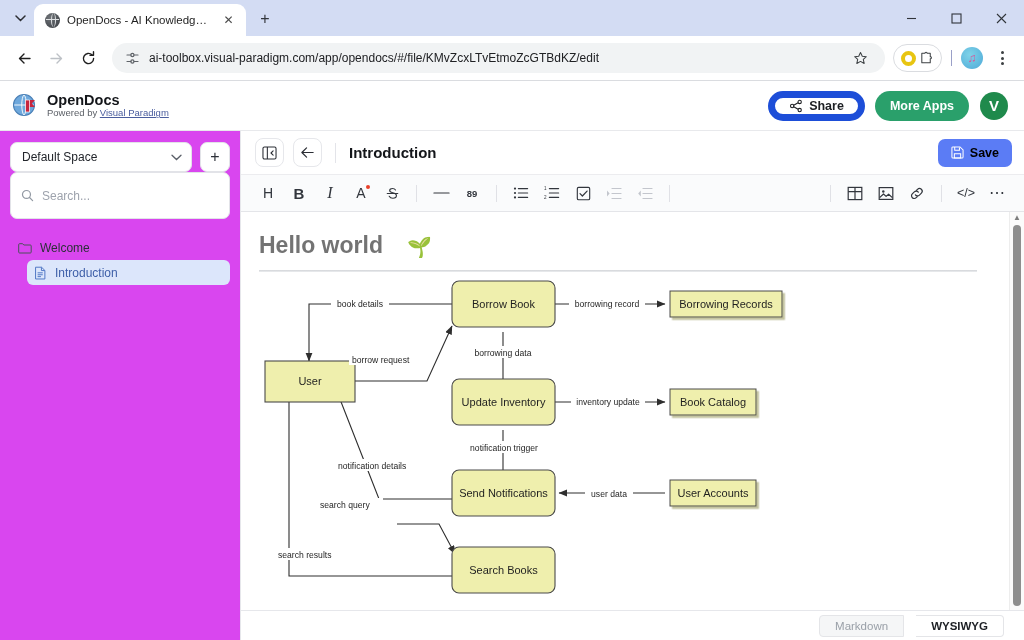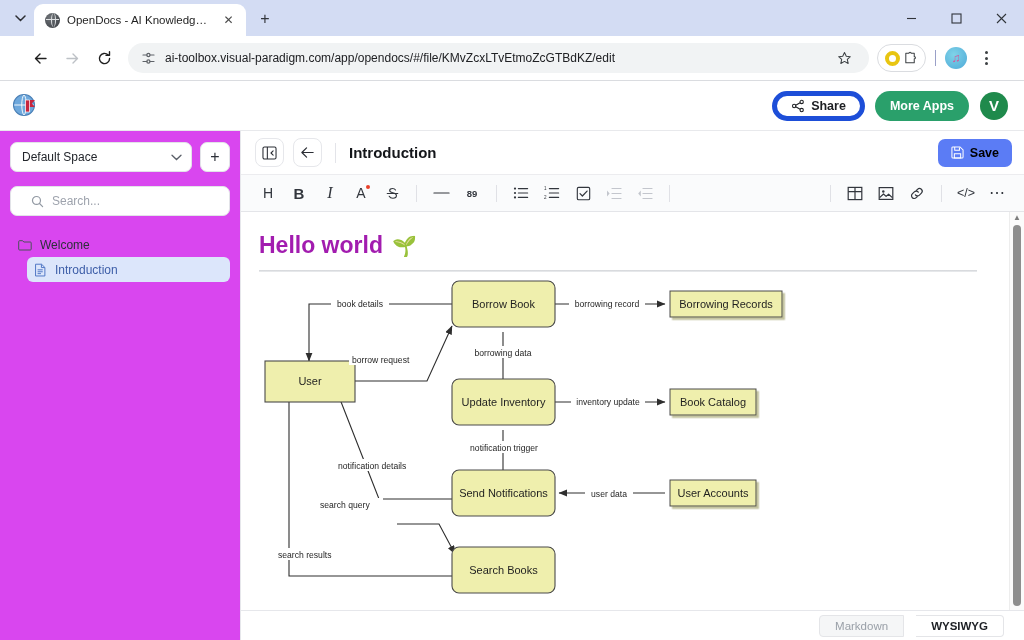--- a/index.html
+++ b/index.html
@@ -60,21 +60,21 @@
     position: absolute; right: 0; top: 0; height: 36px;
     display: flex; align-items: center;
   }
   .win-btn {
     width: 45px; height: 36px; display: flex; align-items: center;
     justify-content: center; color: #30343a;
   }
 
   .toolbar {
     height: 44px; background: #fff; display: flex; align-items: center;
-    gap: 2px; padding: 0 25px; flex: none;
+    gap: 2px; padding: 0 9px; flex: none;
   }
   .nav-btn {
     width: 30px; height: 30px; border-radius: 50%;
     display: flex; align-items: center; justify-content: center;
     color: #1f1f1f; flex: none;
   }
   .nav-btn.disabled { color: #bdc1c6; }
   .omnibox {
     flex: 1; height: 30px; background: #f1f3f4; border-radius: 15px;
     display: flex; align-items: center; gap: 9px;
@@ -114,21 +114,21 @@
   }
   .logo-wrap { display: flex; align-items: center; gap: 9px; }
   .logo-mark { width: 26px; height: 26px; flex: none; }
   .brand-text { display: flex; flex-direction: column; line-height: 1.15; }
   .brand-name { font-size: 14.5px; font-weight: bold; color: #14161a; }
   .brand-sub { font-size: 9.5px; color: #5c6067; }
   .brand-sub a { color: #4a5d9e; text-decoration: underline; }
   .header-spacer { flex: 1; }
   .share-btn {
     display: flex; align-items: center; gap: 6px; height: 30px;
-    border: 5px solid #1d4ed8; border-radius: 15px; padding: 0 14px;
+    border: 7px solid #1d4ed8; border-radius: 15px; padding: 0 14px;
     font-size: 12.5px; font-weight: bold; color: #1d1f23; background: #fff;
   }
   .more-apps-btn {
     height: 30px; background: #2aa06b; color: #fff; border-radius: 15px;
     display: flex; align-items: center; padding: 0 15px;
     font-size: 12.5px; font-weight: bold; margin-left: 10px;
   }
   .user-avatar {
     width: 28px; height: 28px; border-radius: 50%; background: #1f8a4c;
     color: #fff; display: flex; align-items: center; justify-content: center;
@@ -149,22 +149,22 @@
     background: #fff; display: flex; align-items: center;
     padding: 0 9px 0 11px; font-size: 12px; color: #23262c;
   }
   .space-select .sp-name { flex: 1; }
   .add-btn {
     width: 30px; height: 30px; border: 1px solid #e2e3e8; border-radius: 7px;
     background: #fff; display: flex; align-items: center; justify-content: center;
     font-size: 16px; color: #2d3039; flex: none;
   }
   .search-box {
-    height: 30px; margin-top: 14px; border: 1px solid #e2e3e8; border-radius: 7px;
-    background: #fff; display: flex; align-items: center; gap: 8px; padding: 0 20px;
+    height: 47px; border: 1px solid #e2e3e8; border-radius: 7px;
+    background: #fff; display: flex; align-items: center; gap: 8px; padding: 0 10px;
   }
   .search-box input {
     border: none; outline: none; font-size: 12px; color: #23262c;
     background: transparent; flex: 1; font-family: inherit;
   }
   .search-box input::placeholder { color: #9ea3ad; }
   .tree { margin-top: 16px; }
   .tree-item {
     display: flex; align-items: center; gap: 8px; height: 25px;
     border-radius: 6px; font-size: 12px; color: #2c3039; padding: 0 8px;
@@ -210,22 +210,22 @@
     background: #e8402a; top: 6px; right: 6px;
   }
   .fmt-sep { width: 1px; height: 17px; background: #e0e1e6; margin: 0 8px; flex: none; }
   .fmt-spacer { flex: 1; }
 
   .doc-scroll-area { flex: 1; display: flex; min-height: 0; position: relative; }
   .doc-canvas {
     flex: 1; padding: 20px 24px 0 18px; min-width: 0; overflow: hidden; position: relative;
   }
   .doc-h1 {
-    font-size: 23px; font-weight: bold; color: #a21caf;
-    display: flex; align-items: center; gap: 9px;
+    font-size: 23px; font-weight: bold; color: #737373;
+    display: flex; align-items: flex-end; gap: 24px;
   }
   .doc-hr {
     height: 2px; background: linear-gradient(#d2d4d8, #eceef0);
     margin: 11px 8px 0 0;
   }
   .doc-para { font-size: 12.5px; color: #2e3136; margin-top: 15px; }
   .diagram-wrap { margin-top: 4px; }
 
   
   .scrollbar {
@@ -346,20 +346,24 @@
         <span class="logo-mark">
           <svg width="26" height="26" viewBox="0 0 26 26">
             <circle cx="12" cy="12" r="10.5" fill="#6ea8dc"></circle>
             <path d="M1.6 12h20.8M12 1.6c3 3.2 3 17.2 0 20.8M12 1.6c-3 3.2-3 17.2 0 20.8" stroke="#ffffff" stroke-width="0.9" fill="none"></path>
             <circle cx="12" cy="12" r="10.5" stroke="#4a7fb5" stroke-width="1.1" fill="none"></circle>
             <path d="M16 7h7l-3.2 3.6L23 14h-7z" fill="#c7253e"></path>
             <path d="M13.5 7h4v12h-4z" fill="#c7253e"></path>
             <path d="M13.5 7h4v12h-4z" fill="none" stroke="#ffffff" stroke-width="0.7"></path>
           </svg>
         </span>
+        <span class="brand-text">
+          <span class="brand-name">OpenDocs</span>
+          <span class="brand-sub"><span>Powered by </span><a href="#">Visual Paradigm</a></span>
+        </span>
       </div>
       <div class="header-spacer"></div>
       <div class="share-btn">
         <span>
           <svg width="14" height="14" viewBox="0 0 16 16">
             <circle cx="12.2" cy="3.4" r="1.9" stroke="#1d1f23" stroke-width="1.2" fill="none"></circle>
             <circle cx="3.6" cy="8" r="1.9" stroke="#1d1f23" stroke-width="1.2" fill="none"></circle>
             <circle cx="12.2" cy="12.6" r="1.9" stroke="#1d1f23" stroke-width="1.2" fill="none"></circle>
             <path d="M5.4 7.1l5-2.8M5.4 8.9l5 2.8" stroke="#1d1f23" stroke-width="1.2"></path>
           </svg>

